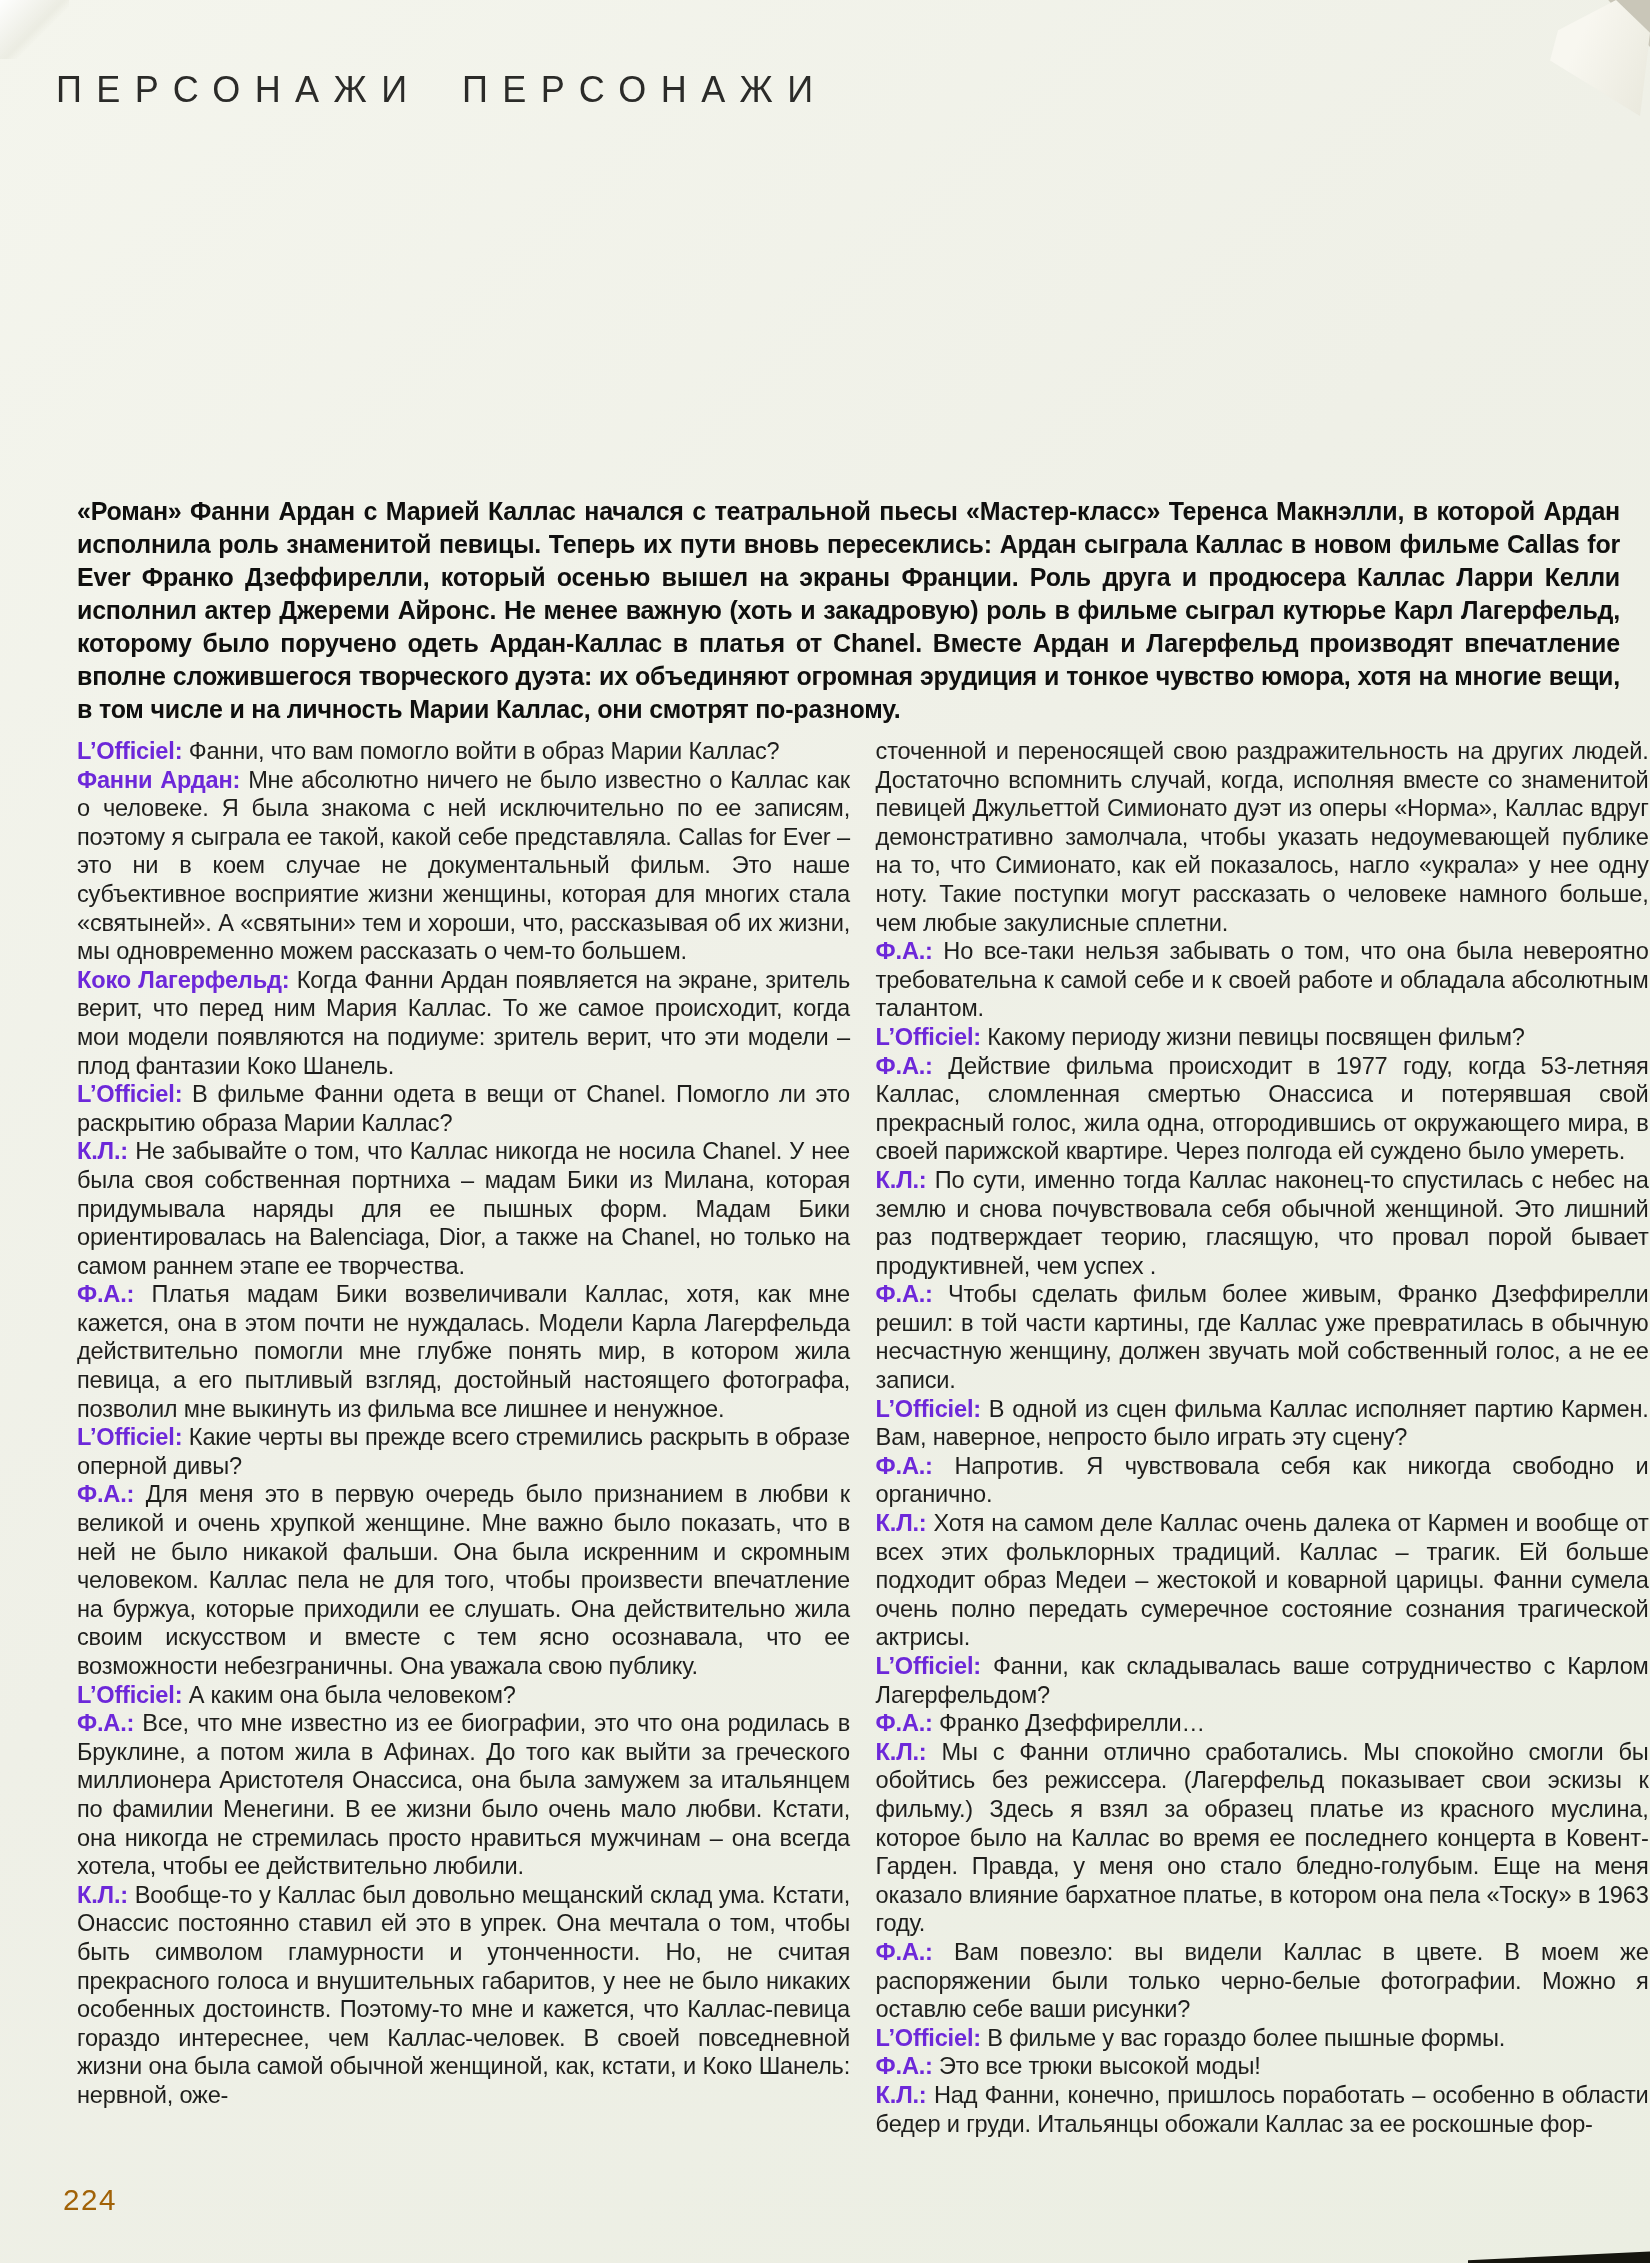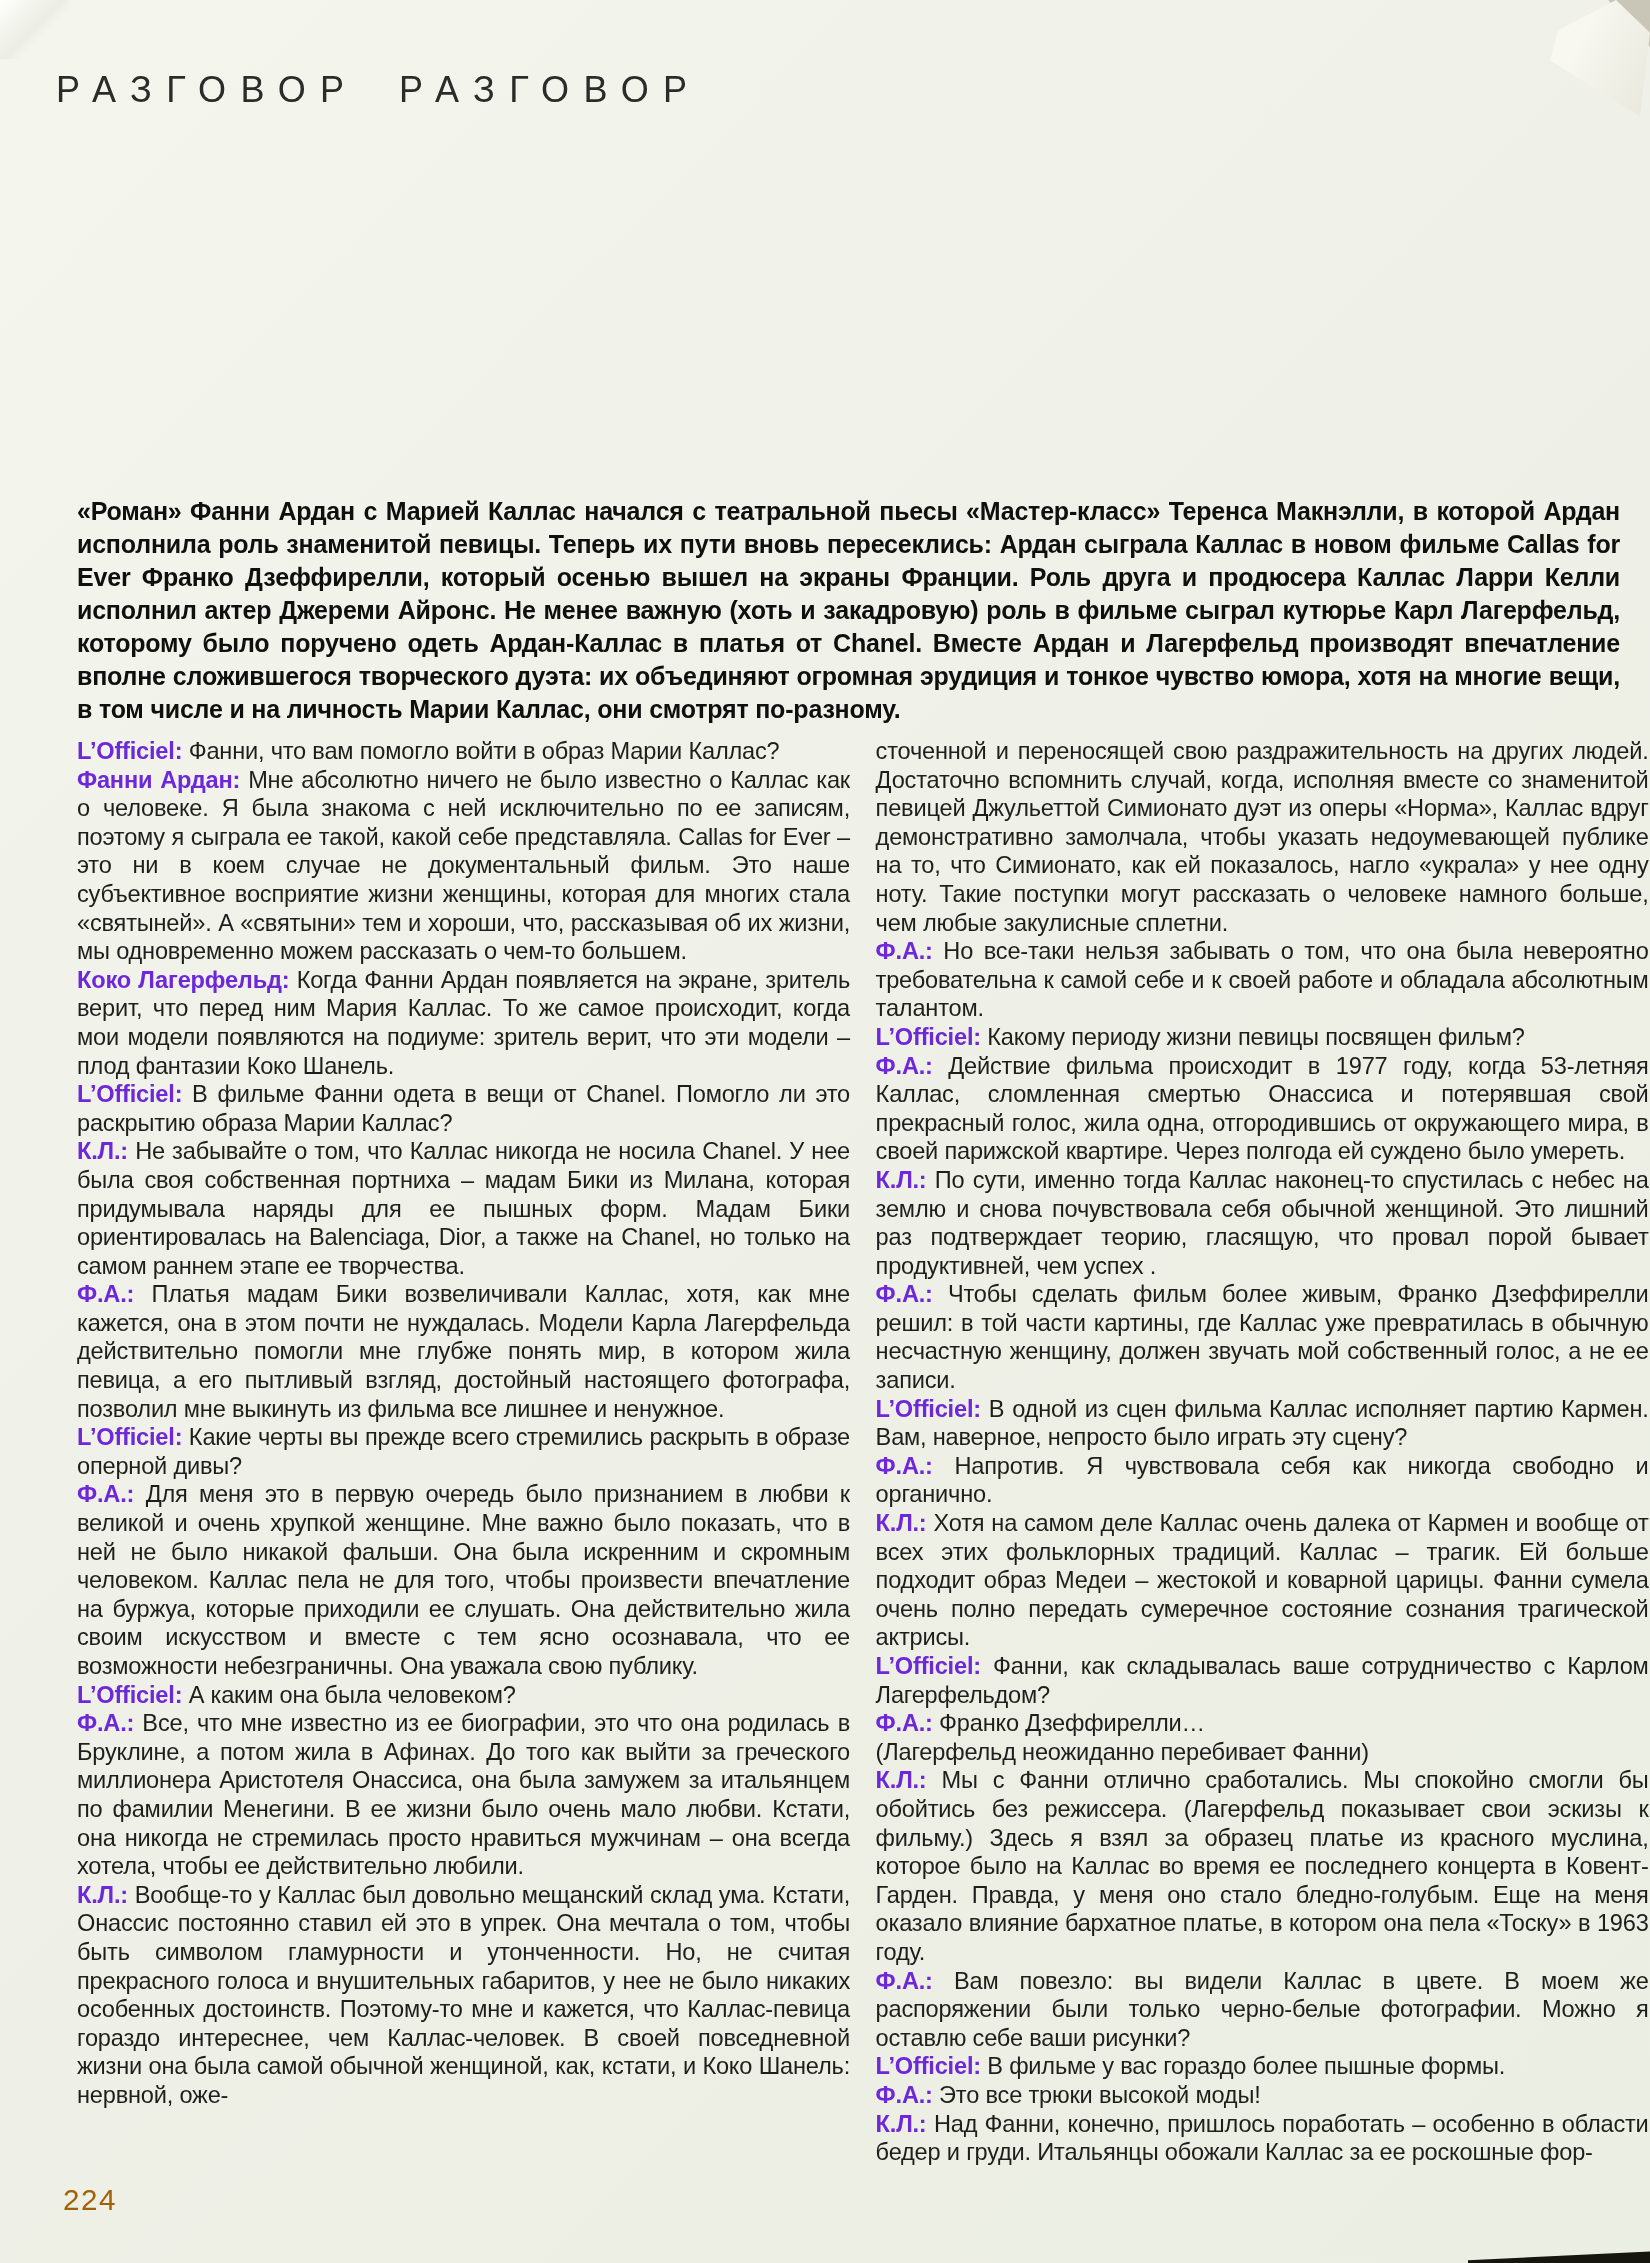--- a/index.html
+++ b/index.html
@@ -69,21 +69,21 @@
   }
 </style>
 </head>
 <body>
 
 <div class="crease-top-left"></div>
 <div class="fold-underlay"></div>
 <div class="fold-flap"></div>
 <div class="scan-dark-edge"></div>
 
-<h1 class="header-title">РАЗГОВОР РАЗГОВОР</h1>
+<h1 class="header-title">ПЕРСОНАЖИ ПЕРСОНАЖИ</h1>
 
 <div class="intro">«Роман» Фанни Ардан с Марией Каллас начался с театральной пьесы «Мастер-класс» Теренса Макнэлли, в которой Ардан исполнила роль знаменитой певицы. Теперь их пути вновь пересеклись: Ардан сыграла Каллас в новом фильме Callas for Ever Франко Дзеффирелли, который осенью вышел на экраны Франции. Роль друга и продюсера Каллас Ларри Келли исполнил актер Джереми Айронс. Не менее важную (хоть и закадровую) роль в фильме сыграл кутюрье Карл Лагерфельд, которому было поручено одеть Ардан-Каллас в платья от Chanel. Вместе Ардан и Лагерфельд производят впечатление вполне сложившегося творческого дуэта: их объединяют огромная эрудиция и тонкое чувство юмора, хотя на многие вещи, в том числе и на личность Марии Каллас, они смотрят по-разному.</div>
 
 <div class="columns">
   <div class="col" id="col-left">
       <p class="para"><b>L’Officiel: </b>Фанни, что вам помогло войти в образ Марии Каллас?</p>
       <p class="para"><b>Фанни Ардан: </b>Мне абсолютно ничего не было известно о Каллас как о человеке. Я была знакома с ней исключительно по ее записям, поэтому я сыграла ее такой, какой себе представляла. Callas for Ever – это ни в коем случае не документальный фильм. Это наше субъективное восприятие жизни женщины, которая для многих стала «святыней». А «святыни» тем и хороши, что, рассказывая об их жизни, мы одновременно можем рассказать о чем-то большем.</p>
       <p class="para"><b>Коко Лагерфельд: </b>Когда Фанни Ардан появляется на экране, зритель верит, что перед ним Мария Каллас. То же самое происходит, когда мои модели появляются на подиуме: зритель верит, что эти модели – плод фантазии Коко Шанель.</p>
       <p class="para"><b>L’Officiel: </b>В фильме Фанни одета в вещи от Chanel. Помогло ли это раскрытию образа Марии Каллас?</p>
       <p class="para"><b>К.Л.: </b>Не забывайте о том, что Каллас никогда не носила Chanel. У нее была своя собственная портниха – мадам Бики из Милана, которая придумывала наряды для ее пышных форм. Мадам Бики ориентировалась на Balenciaga, Dior, а также на Chanel, но только на самом раннем этапе ее творчества.</p>
@@ -99,21 +99,20 @@
       <p class="para"><b>Ф.А.: </b>Но все-таки нельзя забывать о том, что она была невероятно требовательна к самой себе и к своей работе и обладала абсолютным талантом.</p>
       <p class="para"><b>L’Officiel: </b>Какому периоду жизни певицы посвящен фильм?</p>
       <p class="para"><b>Ф.А.: </b>Действие фильма происходит в 1977 году, когда 53-летняя Каллас, сломленная смертью Онассиса и потерявшая свой прекрасный голос, жила одна, отгородившись от окружающего мира, в своей парижской квартире. Через полгода ей суждено было умереть.</p>
       <p class="para"><b>К.Л.: </b>По сути, именно тогда Каллас наконец-то спустилась с небес на землю и снова почувствовала себя обычной женщиной. Это лишний раз подтверждает теорию, гласящую, что провал порой бывает продуктивней, чем успех .</p>
       <p class="para"><b>Ф.А.: </b>Чтобы сделать фильм более живым, Франко Дзеффирелли решил: в той части картины, где Каллас уже превратилась в обычную несчастную женщину, должен звучать мой собственный голос, а не ее записи.</p>
       <p class="para"><b>L’Officiel: </b>В одной из сцен фильма Каллас исполняет партию Кармен. Вам, наверное, непросто было играть эту сцену?</p>
       <p class="para"><b>Ф.А.: </b>Напротив. Я чувствовала себя как никогда свободно и органично.</p>
       <p class="para"><b>К.Л.: </b>Хотя на самом деле Каллас очень далека от Кармен и вообще от всех этих фольклорных традиций. Каллас – трагик. Ей больше подходит образ Медеи – жестокой и коварной царицы. Фанни сумела очень полно передать сумеречное состояние сознания трагической актрисы.</p>
       <p class="para"><b>L’Officiel: </b>Фанни, как складывалась ваше сотрудничество с Карлом Лагерфельдом?</p>
       <p class="para"><b>Ф.А.: </b>Франко Дзеффирелли…</p>
-      <p class="para">(Лагерфельд неожиданно перебивает Фанни)</p>
       <p class="para"><b>К.Л.: </b>Мы с Фанни отлично сработались. Мы спокойно смогли бы обойтись без режиссера. (Лагерфельд показывает свои эскизы к фильму.) Здесь я взял за образец платье из красного муслина, которое было на Каллас во время ее последнего концерта в Ковент-Гарден. Правда, у меня оно стало бледно-голубым. Еще на меня оказало влияние бархатное платье, в котором она пела «Тоску» в 1963 году.</p>
       <p class="para"><b>Ф.А.: </b>Вам повезло: вы видели Каллас в цвете. В моем же распоряжении были только черно-белые фотографии. Можно я оставлю себе ваши рисунки?</p>
       <p class="para"><b>L’Officiel: </b>В фильме у вас гораздо более пышные формы.</p>
       <p class="para"><b>Ф.А.: </b>Это все трюки высокой моды!</p>
       <p class="para"><b>К.Л.: </b>Над Фанни, конечно, пришлось поработать – особенно в области бедер и груди. Итальянцы обожали Каллас за ее роскошные фор-</p>
     </div>
 </div>
 
 <div class="page-number">224</div>
 

